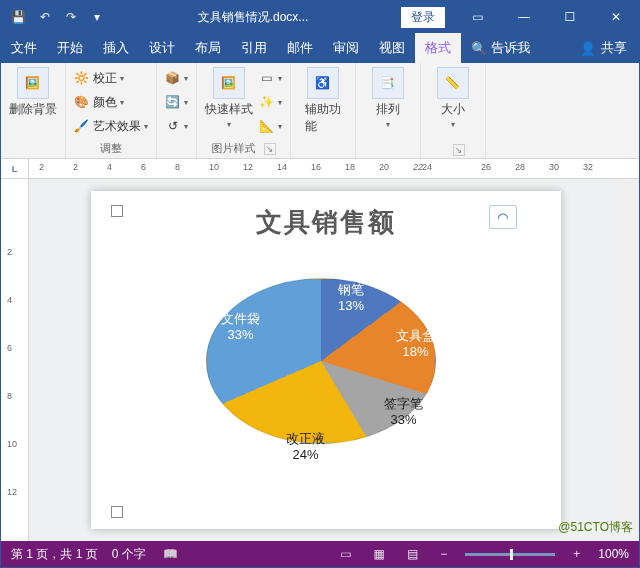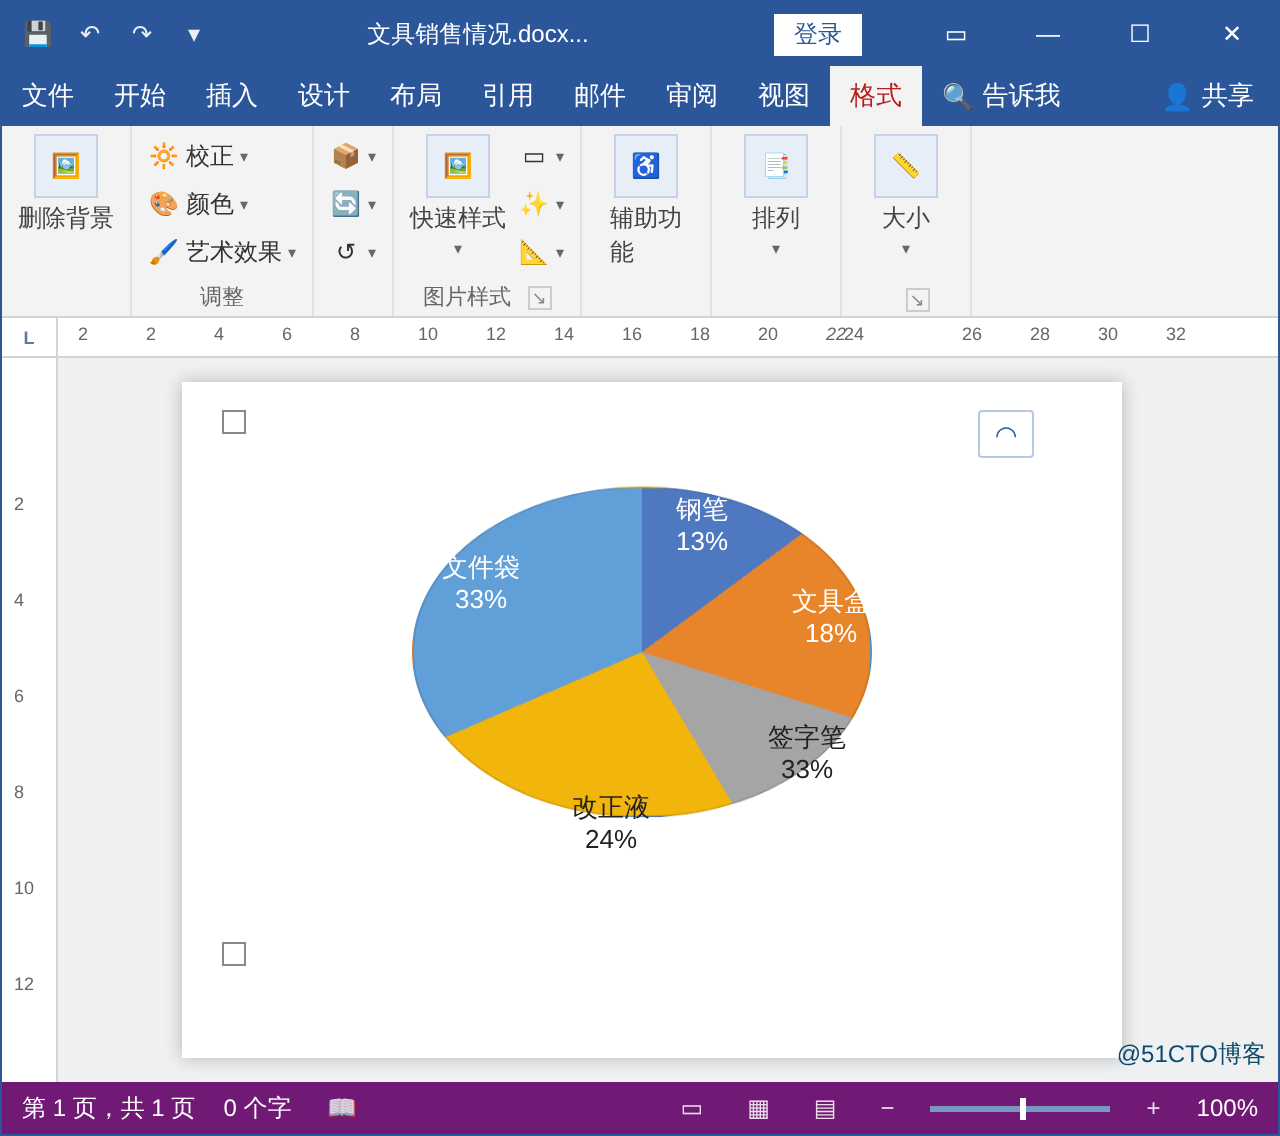--- a/index.html
+++ b/index.html
@@ -5,28 +5,28 @@
   * { box-sizing: border-box; margin: 0; padding: 0; font-family: "Microsoft YaHei", "Segoe UI", sans-serif; }
   body { width: 640px; height: 568px; background: #fff; overflow: hidden; }
 
   .window { width: 640px; height: 568px; display: flex; flex-direction: column; border: 1px solid #2b579a; }
 
   
   .titlebar { height: 32px; background: #2b579a; color: #fff; display: flex; align-items: center; font-size: 12px; }
   .qat { display:flex; align-items:center; gap:10px; padding:0 10px; }
   .qat .ico { width:16px; height:16px; display:flex; align-items:center; justify-content:center; opacity:.9; }
   .title-center { flex:1; text-align:center; white-space:nowrap; overflow:hidden; }
-  .login-btn { background:#fff; color:#2b579a; padding:2px 10px; font-size:12px; margin:0 24px; }
+  .login-btn { background:#fff; color:#2b579a; padding:2px 10px; font-size:12px; margin:0 10px; }
   .winbtns { display:flex; }
   .winbtns div { width:46px; height:32px; display:flex; align-items:center; justify-content:center; }
 
   
   .tabs { height:30px; background:#2b579a; display:flex; align-items:flex-end; color:#fff; font-size:13px; }
   .tab { padding:6px 10px; cursor:default; }
-  .tab.active { background:#f3f3f3; color:#b91c1c; }
+  .tab.active { background:#f3f3f3; color:#8b5cf6; }
   .tab.tellme { display:flex; align-items:center; gap:4px; }
   .share { margin-left:auto; padding:6px 12px; display:flex; align-items:center; gap:4px; }
 
   
   .ribbon { height:96px; background:#f3f3f3; border-bottom:1px solid #d4d4d4; display:flex; font-size:12px; color:#444; }
   .group { display:flex; flex-direction:column; align-items:center; padding:4px 8px 2px; border-right:1px solid #e1e1e1; }
   .group-body { flex:1; display:flex; align-items:flex-start; gap:6px; }
   .group-label { font-size:11px; color:#666; padding-top:2px; display:flex; align-items:center; gap:4px; }
   .bigbtn { display:flex; flex-direction:column; align-items:center; gap:2px; width:48px; }
   .bigbtn .bicon { width:32px; height:32px; background:#e8eef7; border:1px solid #c5d3e8; display:flex; align-items:center; justify-content:center; }
@@ -66,21 +66,21 @@
   .dlabel.dark b, .dlabel.dark span { color:#222; }
   .layout-btn { position:absolute; right:44px; top:14px; width:28px; height:24px; border:1px solid #b8c8e0; background:#fff; border-radius:2px; display:flex; align-items:center; justify-content:center; font-size:13px; color:#2b579a;}
   .scrollbar-v { width:16px; background:#efefef; }
 
   
   .status { height:26px; background:#701a75; color:#fff; display:flex; align-items:center; font-size:12px; padding:0 10px; gap:14px;}
   .status .spacer { flex:1; }
   .status .vbtn { opacity:.85; padding:0 4px;}
   .zoom-slider { width:90px; height:3px; background:#7a97c0; position:relative; }
   .zoom-slider::after { content:""; position:absolute; left:45px; top:-4px; width:3px; height:11px; background:#fff;}
-  .watermark { position:absolute; right:6px; bottom:5px; color:#0c4a6e; font-size:12px; z-index:20; pointer-events:none;}
+  .watermark { position:absolute; right:6px; bottom:5px; color:#4d7c0f; font-size:12px; z-index:20; pointer-events:none;}
 </style>
 </head>
 <body>
 
 <div class="window">
 
   <div class="titlebar">
     <div class="qat">
       <span class="ico">💾</span>
       <span class="ico">↶</span>
@@ -261,20 +261,21 @@
         <span style="top: 68px;">2</span>
         <span style="top: 116px;">4</span>
         <span style="top: 164px;">6</span>
         <span style="top: 212px;">8</span>
         <span style="top: 260px;">10</span>
         <span style="top: 308px;">12</span>
       </div>
 
     <div class="page">
       <div class="layout-btn">◠</div>
+      <h2>文具销售额</h2>
 
       <div class="pie-outer">
         <div class="pie"></div>
 
         <div class="dlabel" style="left:172px; top:26px;">
             <b>钢笔</b>
             <b>13%</b>
           </div>
         <div class="dlabel" style="left:230px; top:72px;">
             <b>文具盒</b>

